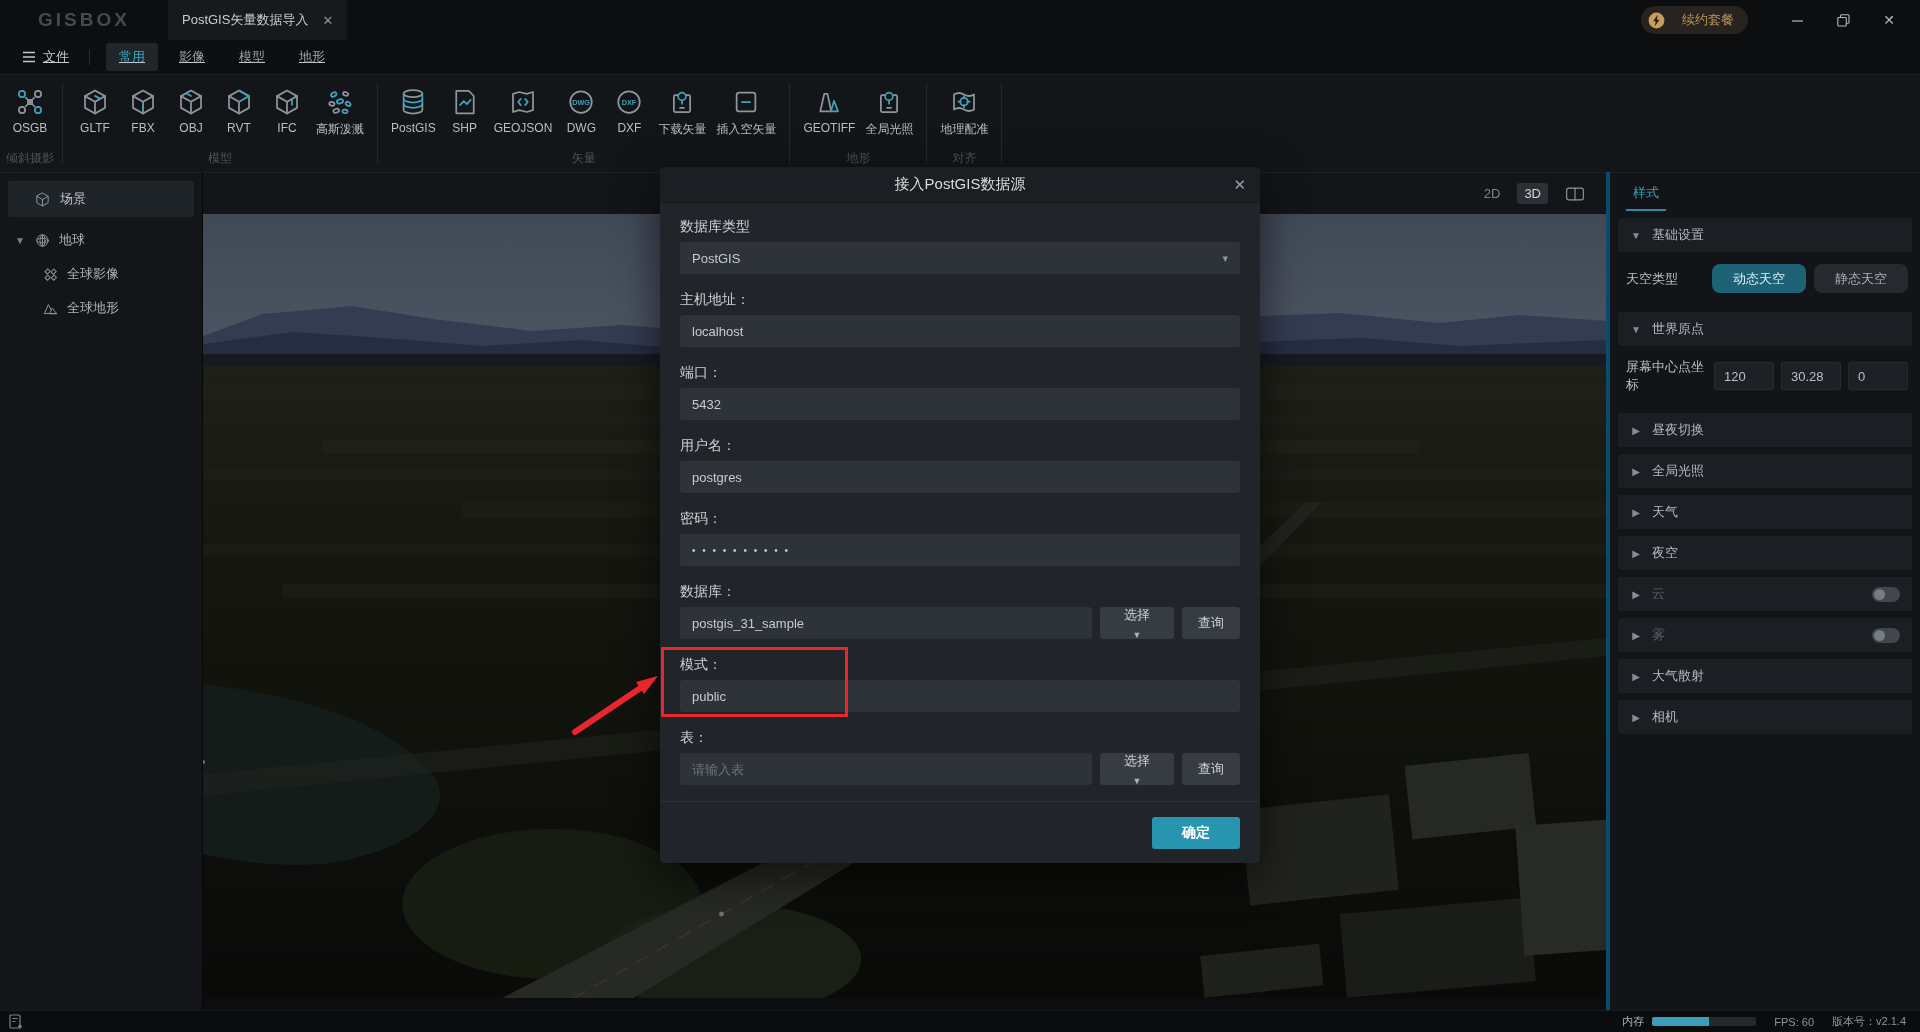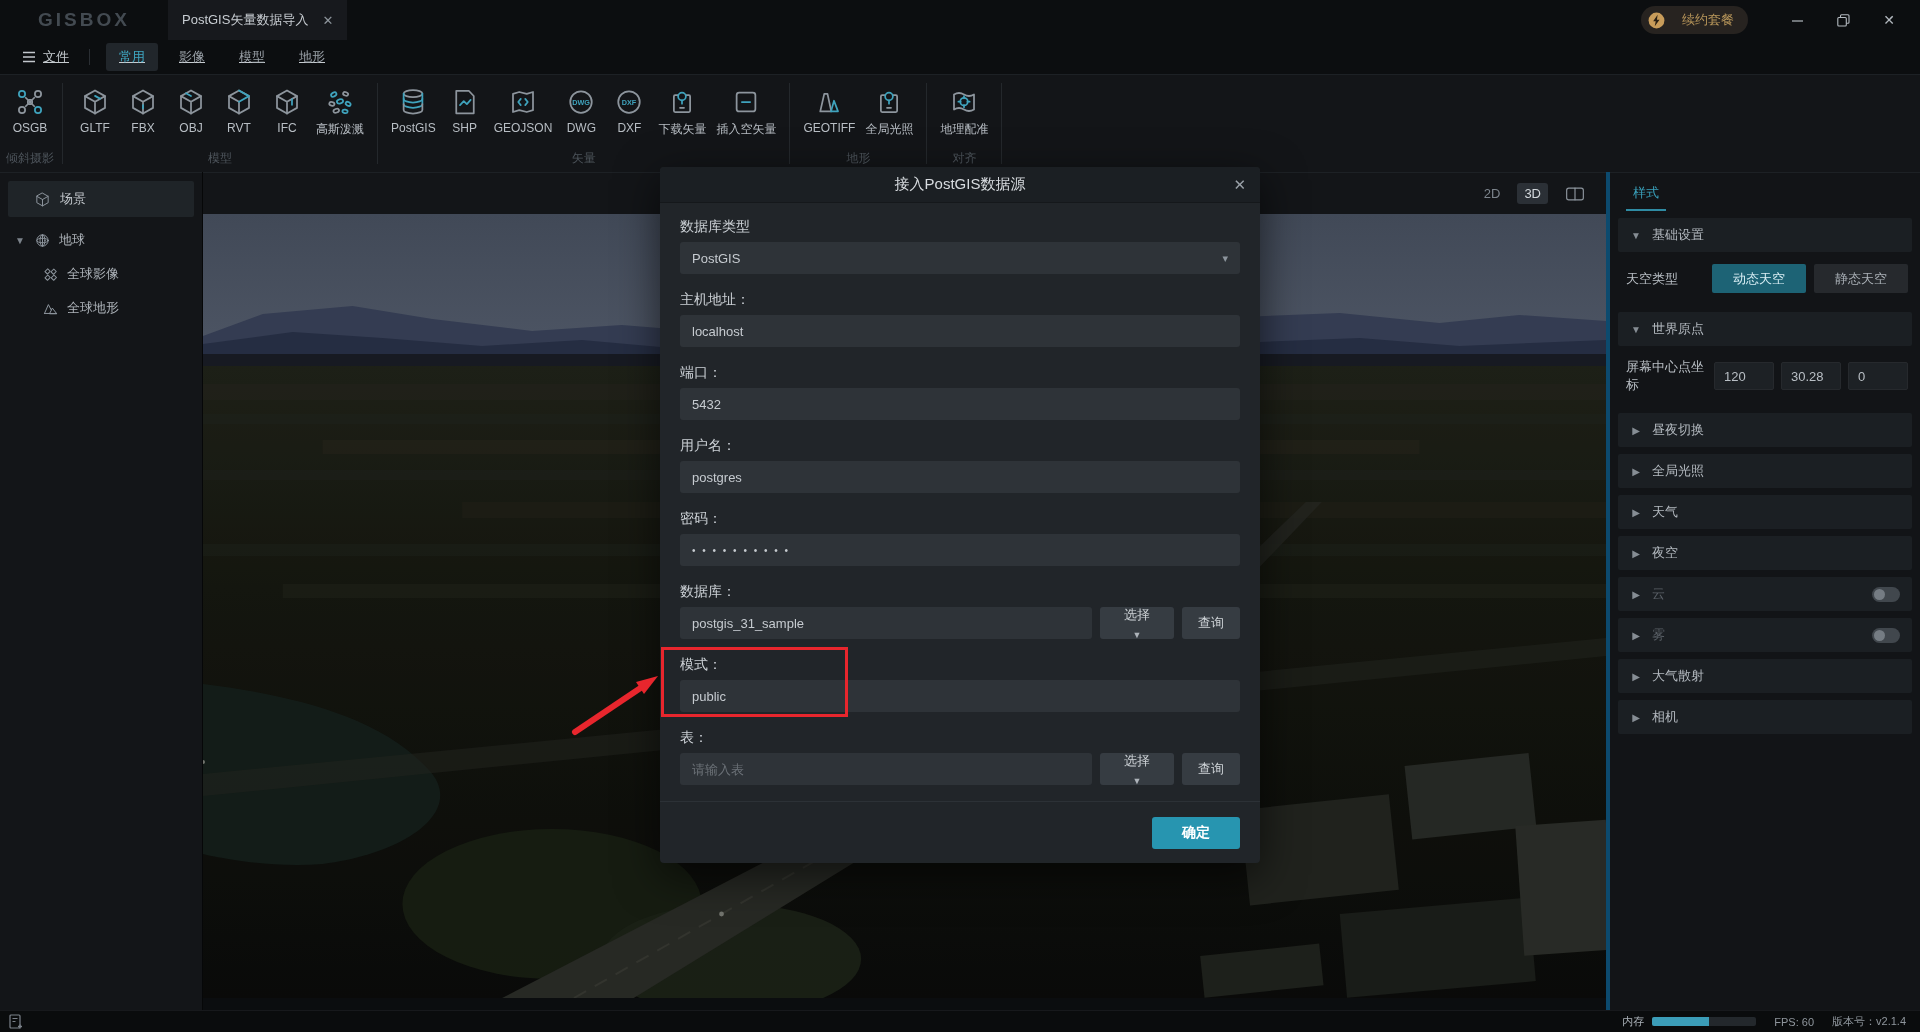--- a/index.html
+++ b/index.html
@@ -69,21 +69,21 @@
   .right-panel { width:310px; background:#121417; border-top:1px solid #1d2125; font-size:13px; }
   .rp-tabbar { height:38px; display:flex; align-items:flex-end; padding:0 0 0 16px; }
   .rp-tab { color:#3aa2bd; padding-bottom:7px; border-bottom:2px solid #2f8ba3; min-width:40px; text-align:center; }
   .rp-bar { margin:7px 8px 0; height:34px; background:#1b1f23; border-radius:2px; display:flex;
     align-items:center; gap:10px; padding:0 12px; color:#b4bac0; }
   .rp-bar .caret { color:#868d94; }
   .rp-bar.dim span:last-of-type,{ color:#5a6067; }
   .rp-row { display:flex; align-items:center; padding:12px 12px 12px 16px; color:#b9bfc5; }
   .sky-btns { margin-left:auto; display:flex; gap:8px; }
   .sky-btn { width:94px; height:29px; display:flex; align-items:center; justify-content:center;
-    background:#26292d; color:#aab0b6; border-radius:2px; }
+    background:#26292d; color:#aab0b6; border-radius:8px; }
   .sky-btn.active { background:#1d6375; color:#d9eef4; }
   .coord-inputs { margin-left:auto; display:flex; gap:7px; }
   .coord-inputs input { width:60px; height:28px; background:#1d2125; border:1px solid #26292d; border-radius:2px;
     color:#b9bfc5; font-size:13px; padding:0 9px; font-family:inherit; }
   .toggle { margin-left:auto; width:28px; height:15px; border-radius:8px; background:#41474d; position:relative; }
   .toggle::after { content:""; position:absolute; left:2px; top:2px; width:11px; height:11px; border-radius:50%;
     background:#757c83; }
   .dim-label { color:#5a6067 !important; }
 
   

